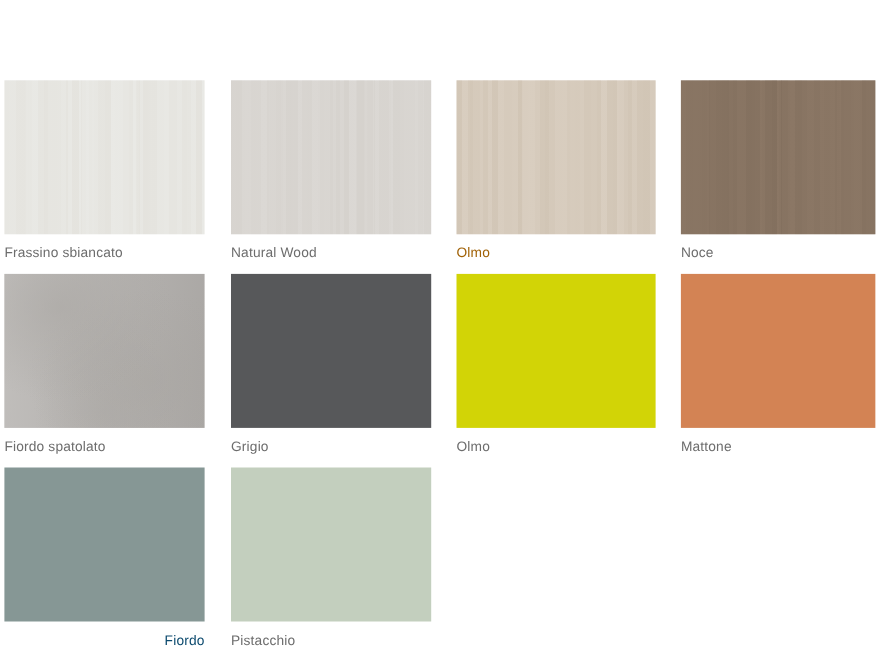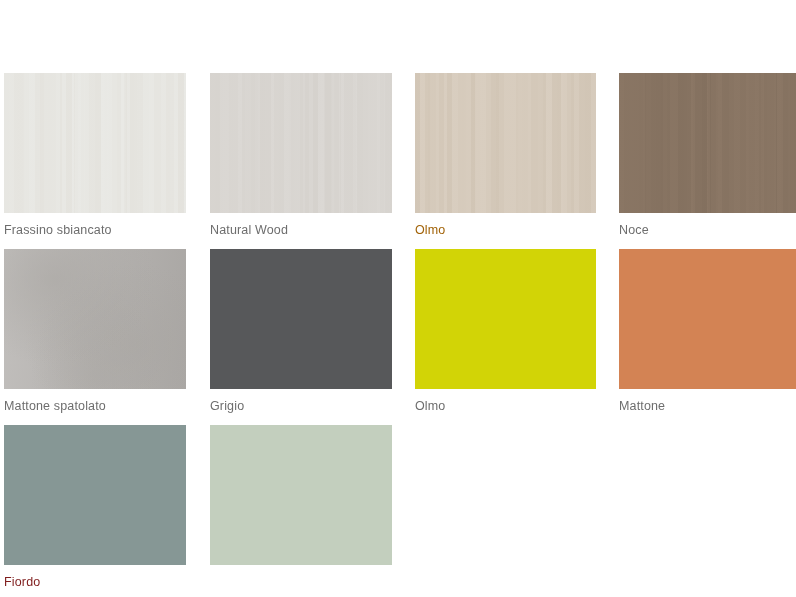--- a/index.html
+++ b/index.html
@@ -105,21 +105,21 @@
         </div>
       <span class="swatch-label" style="color: rgb(109, 109, 109);">Noce</span>
     </div>
   </div>
 
   <div class="swatch-row row-2">
     <div class="swatch-card col-1">
       <div class="swatch-tile" style="background-color: rgb(179, 176, 173);">
           <span class="grain" style="background: radial-gradient(at 28% 22%, rgba(168, 165, 161, 0.55) 0%, rgba(0, 0, 0, 0) 55%), radial-gradient(at 72% 68%, rgba(168, 165, 161, 0.45) 0%, rgba(0, 0, 0, 0) 60%), radial-gradient(at 50% 90%, rgba(168, 165, 161, 0.35) 0%, rgba(0, 0, 0, 0) 50%), linear-gradient(95deg, rgba(255, 255, 255, 0.18) 0%, rgba(0, 0, 0, 0.05) 100%);"></span>
         </div>
-      <span class="swatch-label" style="color: rgb(109, 109, 109);">Mattone spatolato</span>
+      <span class="swatch-label" style="color: rgb(109, 109, 109);">Fiordo spatolato</span>
     </div>
     <div class="swatch-card col-2">
       <div class="swatch-tile" style="background-color: rgb(87, 88, 90);">
           <span class="grain" style="background: none;"></span>
         </div>
       <span class="swatch-label" style="color: rgb(109, 109, 109);">Grigio</span>
     </div>
     <div class="swatch-card col-3">
       <div class="swatch-tile" style="background-color: rgb(210, 212, 6);">
           <span class="grain" style="background: none;"></span>
@@ -132,22 +132,23 @@
         </div>
       <span class="swatch-label" style="color: rgb(109, 109, 109);">Mattone</span>
     </div>
   </div>
 
   <div class="swatch-row row-3">
     <div class="swatch-card col-1">
       <div class="swatch-tile" style="background-color: rgb(134, 151, 149);">
           <span class="grain" style="background: none;"></span>
         </div>
-      <span class="swatch-label" style="color: #7f1d1d;">Fiordo</span>
+      <span class="swatch-label" style="color: #0c4a6e; text-align: right;">Fiordo</span>
     </div>
     <div class="swatch-card col-2">
       <div class="swatch-tile" style="background-color: rgb(195, 207, 190);">
           <span class="grain" style="background: none;"></span>
         </div>
+      <span class="swatch-label" style="color: rgb(109, 109, 109);">Pistacchio</span>
     </div>
   </div>
 
 </div>
 
 </body></html>

